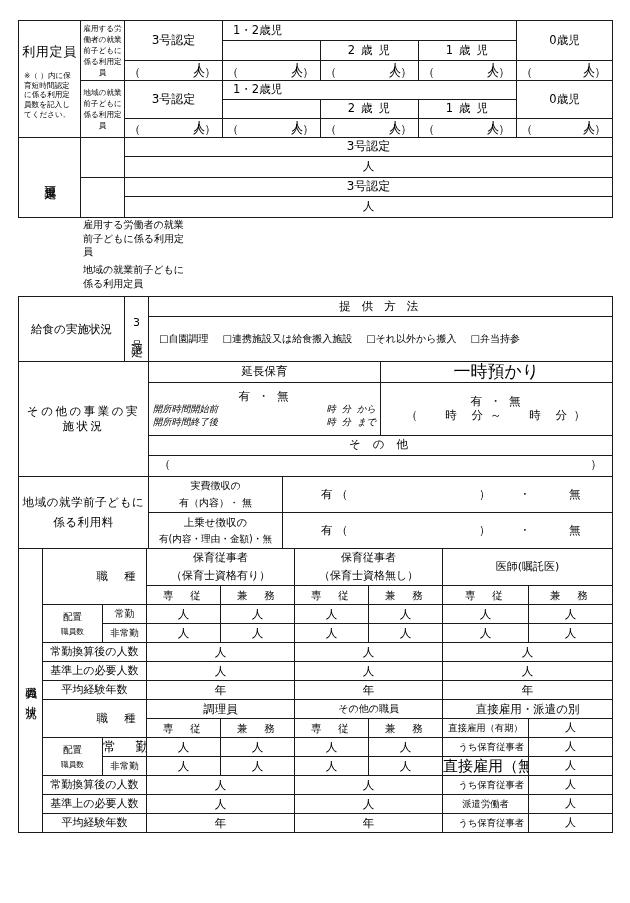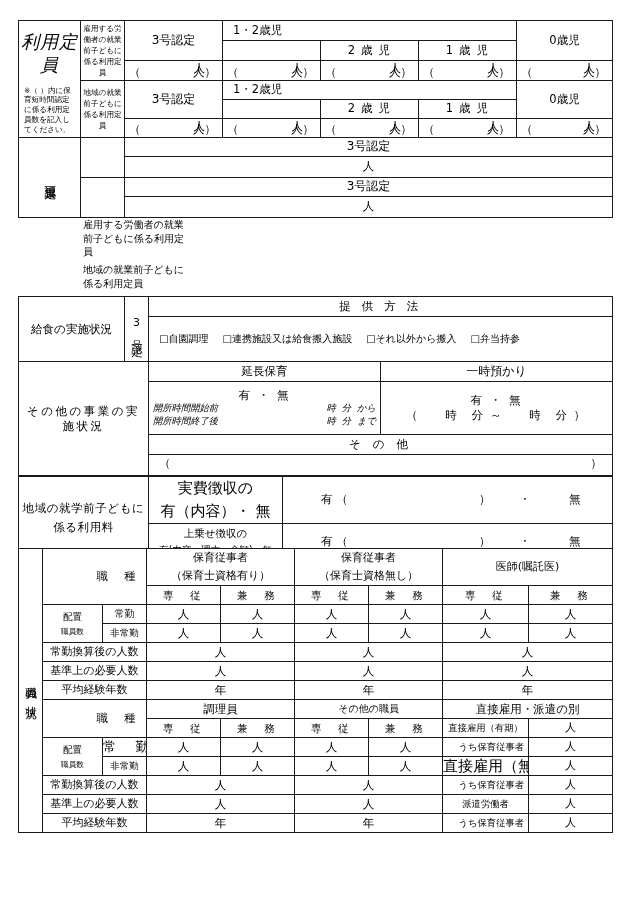--- a/index.html
+++ b/index.html
@@ -106,21 +106,21 @@
       <col style="width:98px">
         <col style="width:98px">
         <col style="width:98px">
         <col style="width:98px">
         <col style="width:96px">
     </colgroup>
 
     <tbody>
         <tr>
       <td class="g vcell" rowspan="6">
-        <div class="blk" style="font-size:18px;letter-spacing:.05em;padding-top:6px;font-style:italic;">利用定員</div>
+        <div class="blk" style="font-size:13px;letter-spacing:.05em;padding-top:6px;">利用定員</div>
         <div class="blk xtiny" style="text-align:left;padding:8px 4px 0 5px;letter-spacing:0;">※（ ）内に保育短時間認定に係る利用定員数を記入してください。</div>
       </td>
       <td class="g" rowspan="3">
         <span class="blk xtiny" style="letter-spacing:0;line-height:1.45;">雇用する労働者の就業前子どもに係る利用定員</span>
       </td>
       <td class="g" rowspan="2" style="font-size:12px;">3号認定</td>
       <td class="g2" colspan="3" style="text-align:left;padding-left:10px;font-size:11.5px;">1・2歳児</td>
       <td class="g2" rowspan="2" style="font-size:11.5px;">0歳児</td>
     </tr>
 
@@ -261,21 +261,21 @@
       <col style="width:130px">
         <col style="width:232px">
         <col style="width:232px">
     </colgroup>
     <tbody>
         <tr>
       <td class="g" rowspan="4" style="font-size:11.5px;letter-spacing:.22em;line-height:1.9;">
         <span class="blk" style="letter-spacing:.22em;">その他の事業の実施状況</span>
       </td>
       <td class="g" style="font-size:11.5px;height:19px;">延長保育</td>
-      <td class="g" style="font-size:12px;height:19px;">一時預かり</td>
+      <td class="g" style="font-size:17px;height:19px;">一時預かり</td>
     </tr>
     <tr>
       <td class="w ext" style="height:52px;">
         <div class="l1">有 ・ 無</div>
         <div class="l2">
           <span class="a">開所時間開始前</span>
           <span class="b" style="text-align:right;padding-right:4px;">時</span>
           <span class="c" style="padding-right:4px;">分</span>
           <span class="c">から</span>
         </div>
@@ -309,21 +309,21 @@
     <colgroup>
       <col style="width:130px">
         <col style="width:134px">
         <col style="width:330px">
     </colgroup>
     <tbody>
         <tr>
       <td class="g" rowspan="2" style="font-size:11.5px;line-height:1.7;letter-spacing:.05em;">
         <span class="blk" style="line-height:1.7;">地域の就学前子どもに係る利用料</span>
       </td>
-      <td class="g" style="height:35px;font-size:15px;line-height:1.5;text-align:center;">
+      <td class="g" style="height:35px;font-size:10px;line-height:1.5;text-align:center;">
         <span class="blk">実費徴収の</span>
         <span class="blk">有（内容）・ 無</span>
       </td>
       <td class="w" style="height:35px;">
         <div class="feeline">
           <span class="a">有 （</span>
           <span class="b">）</span>
           <span class="c">・</span>
           <span class="d">無</span>
         </div>

